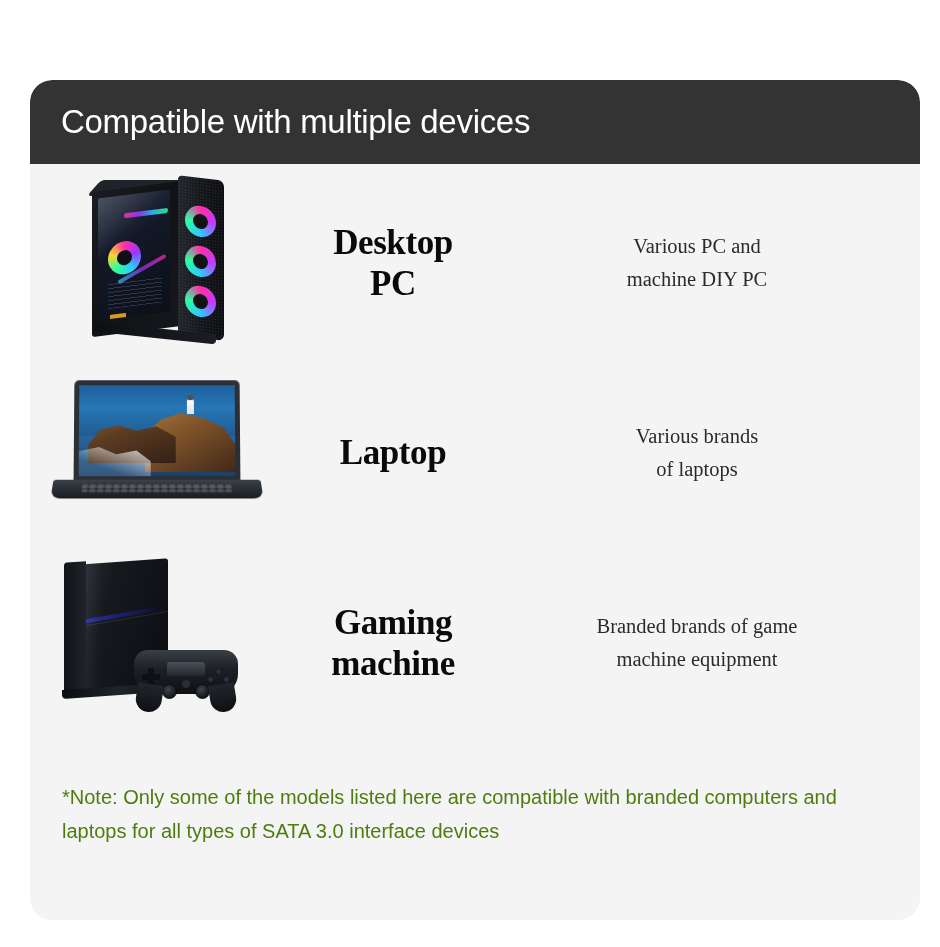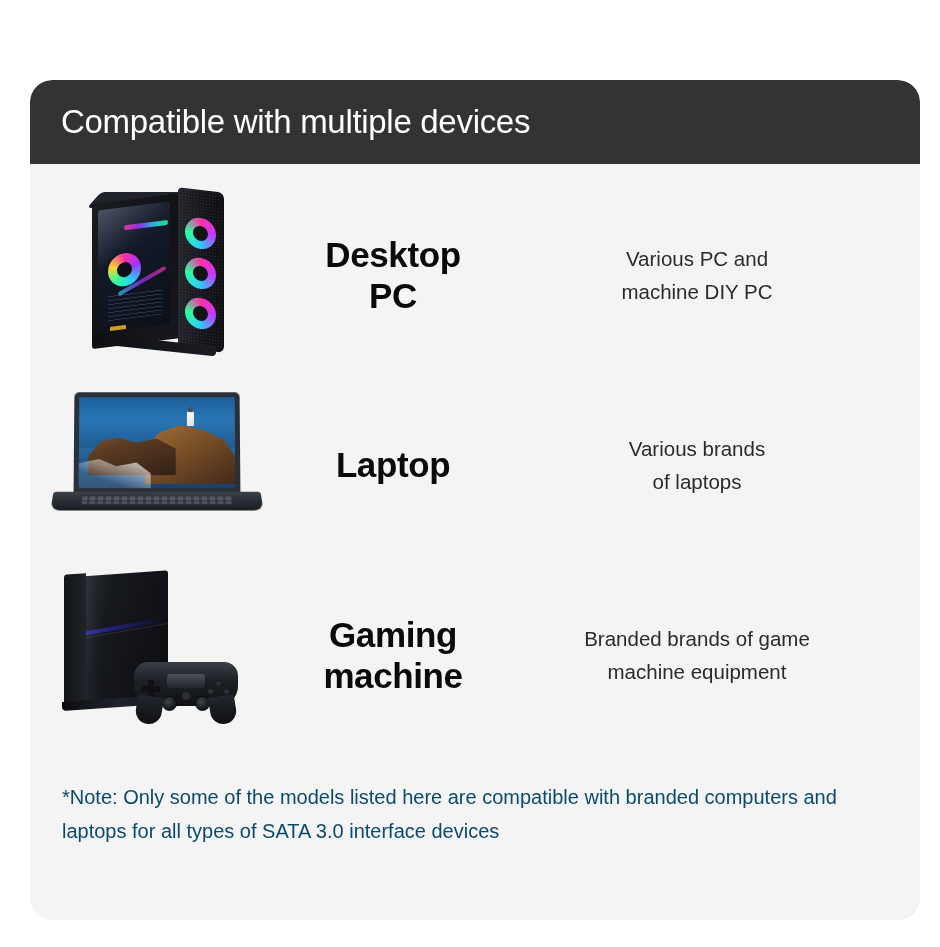--- a/index.html
+++ b/index.html
@@ -35,21 +35,21 @@
   }
   .card-header-title {
     color: #ffffff;
     font-size: 33px;
     font-weight: normal;
     letter-spacing: -0.3px;
     padding-left: 31px;
     white-space: nowrap;
   }
 
-  .rows { position: absolute; left: 0; top: 100px; width: 890px; }
+  .rows { position: absolute; left: 0; top: 88px; width: 890px; font-family: Liberation Serif, serif; }
 
   .row {
     position: relative;
     height: 190px;
     display: flex;
     align-items: center;
   }
 
   .row-media {
     width: 248px;
@@ -76,21 +76,21 @@
   }
   .row-desc span { display: block; }
 
   .note {
     position: absolute;
     left: 0; top: 700px;
     width: 890px;
     padding: 0 36px 0 32px;
     font-size: 20px;
     line-height: 1.72;
-    color: #0c4a6e;
+    color: #4d7c0f;
   }
 
   
   .pc { position: absolute; left: 62px; top: 10px; width: 132px; height: 160px; }
   .pc-body {
     position: absolute; left: 0; top: 8px;
     width: 98px; height: 145px;
     background: linear-gradient(120deg, #1a1c21 0%, #101216 45%, #16181d 100%);
     transform: skewY(-7deg);
     border-radius: 3px;

